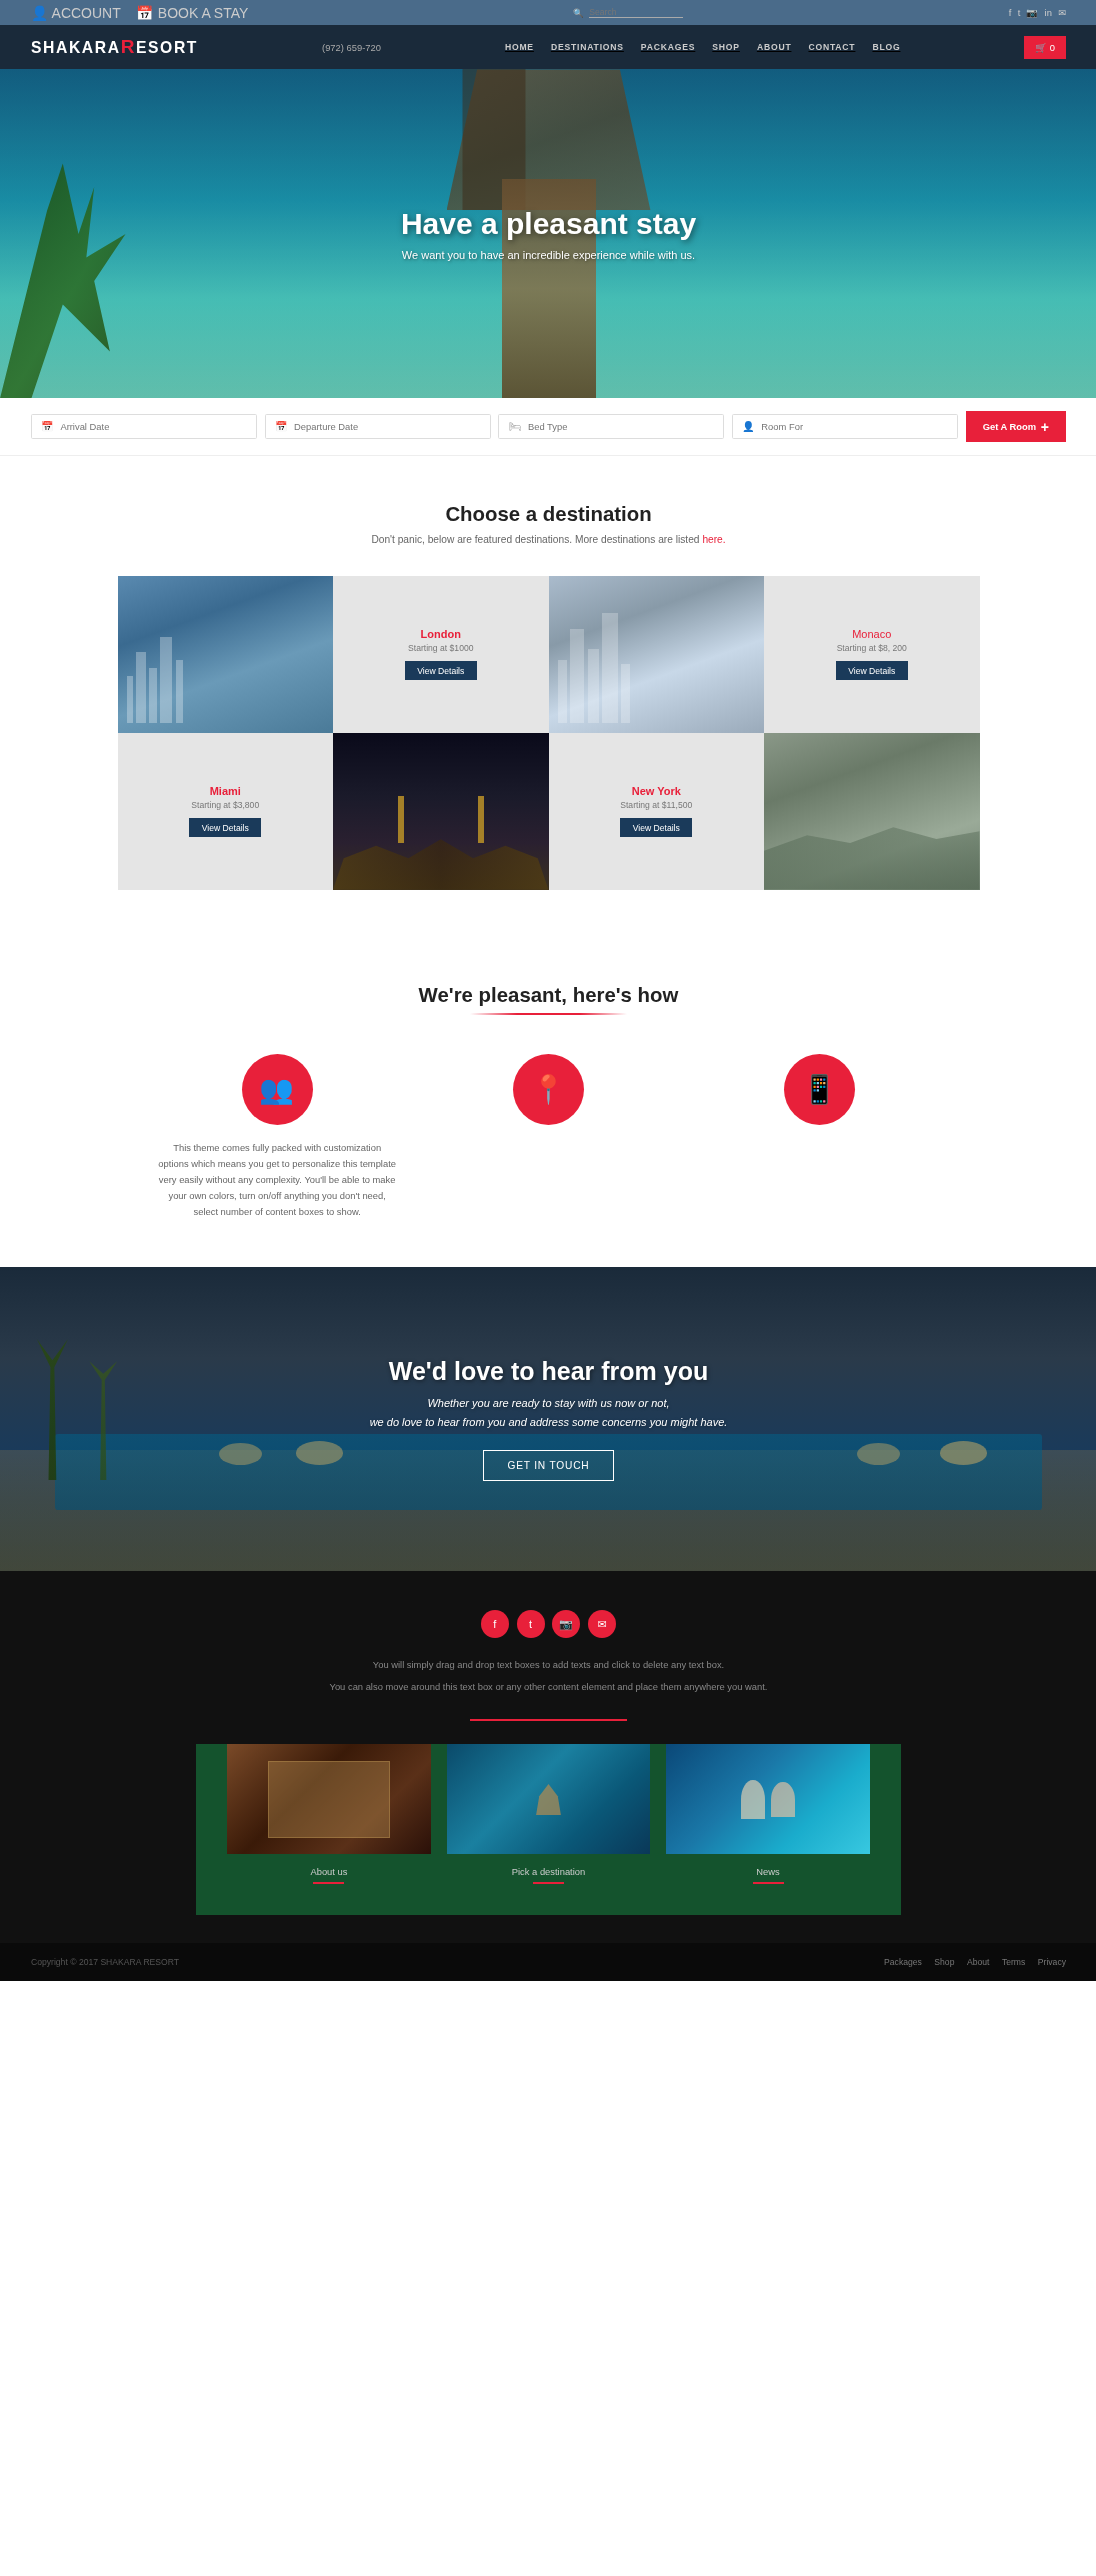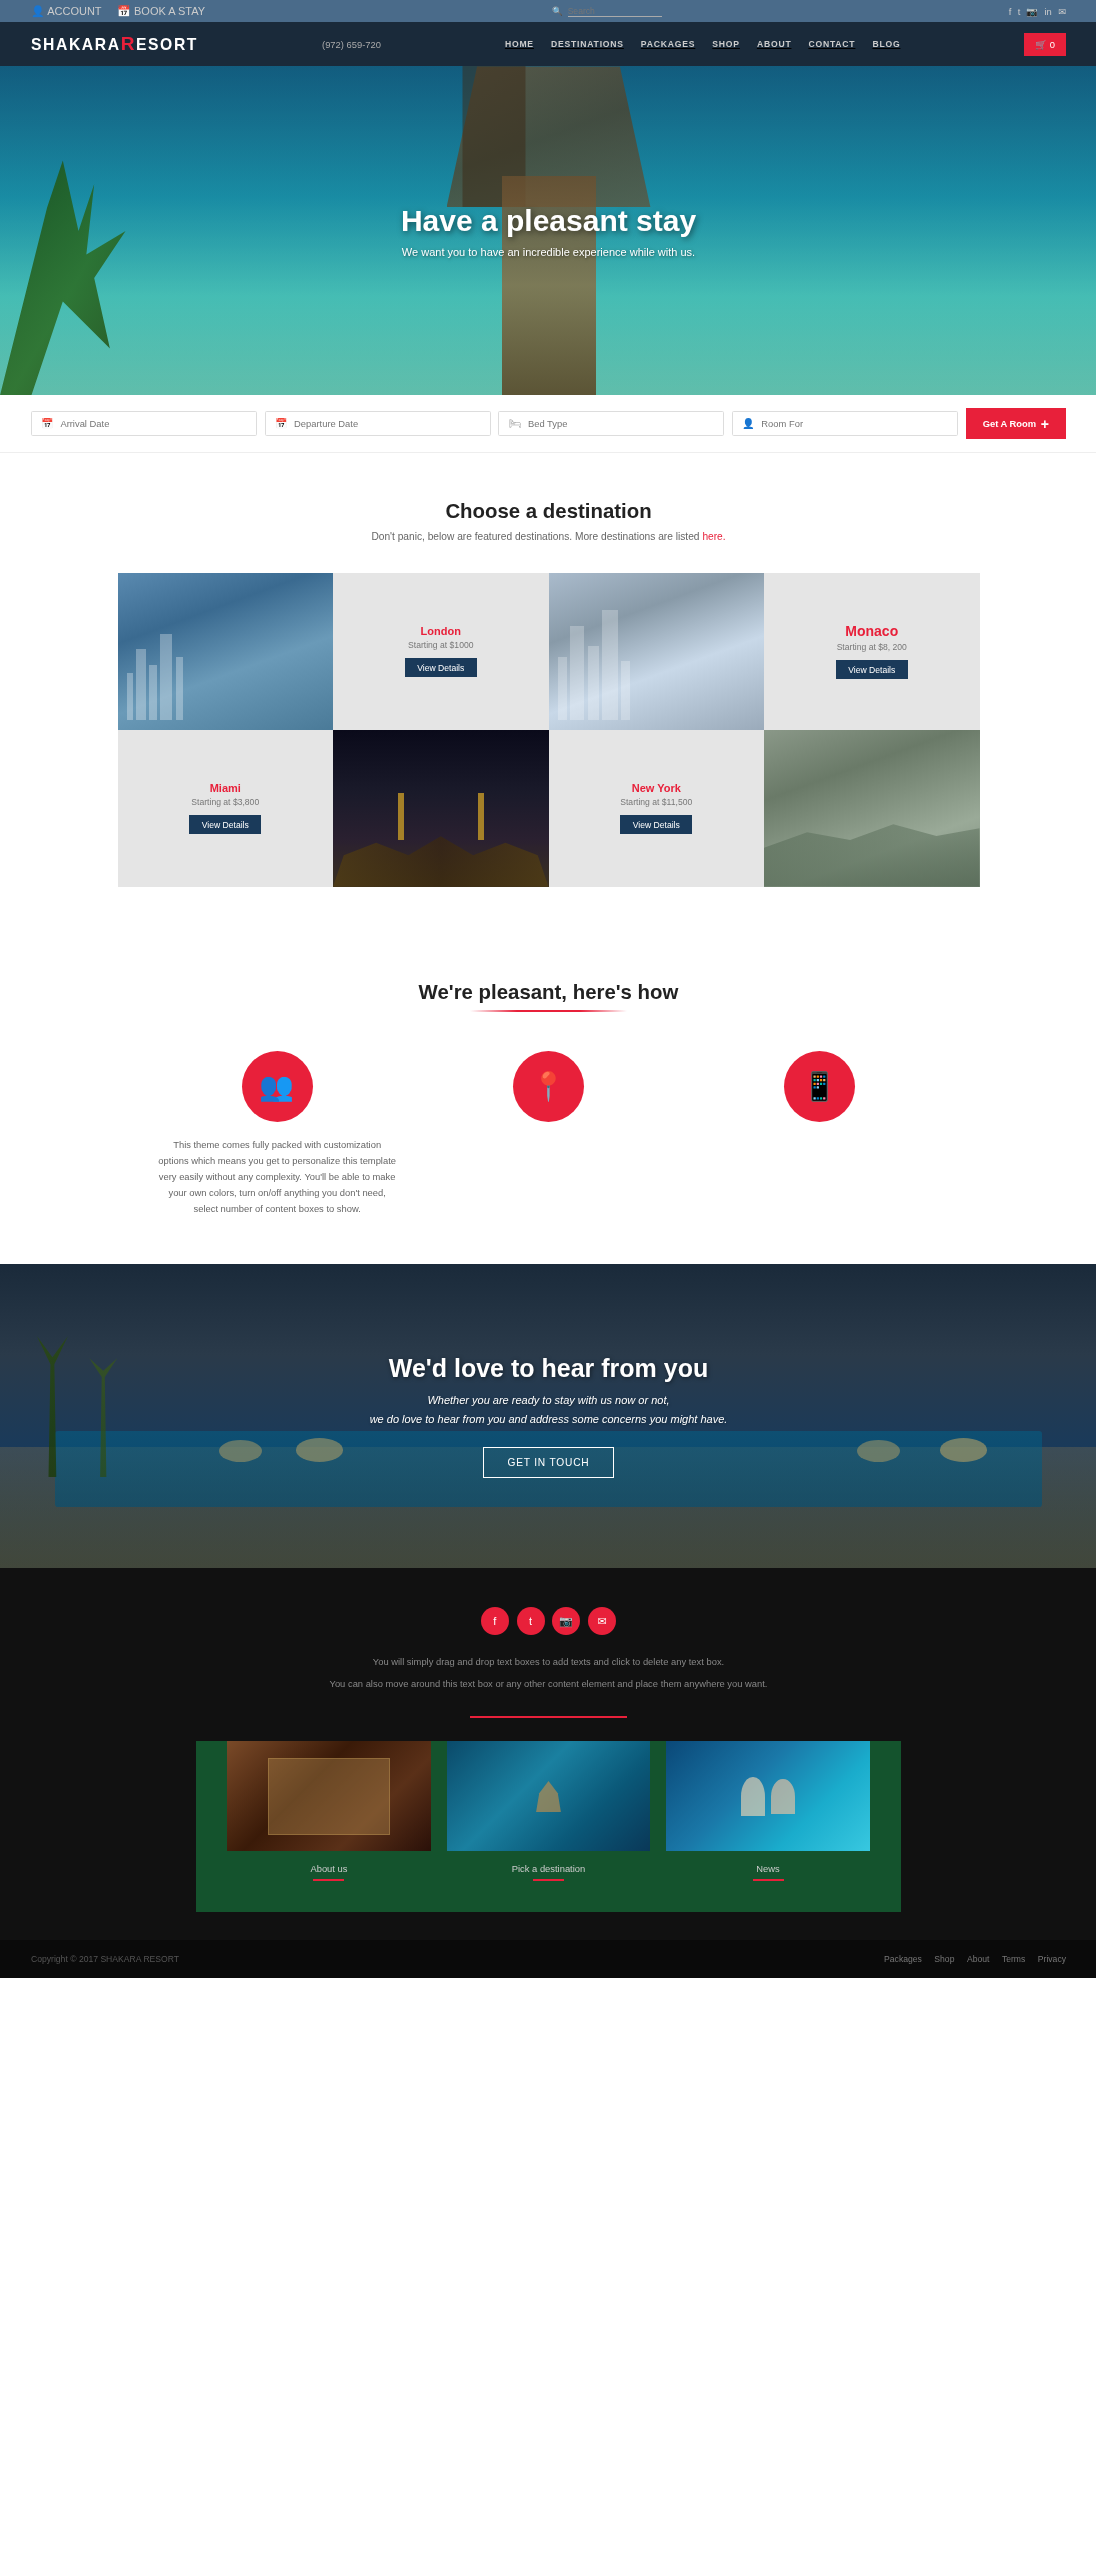--- a/index.html
+++ b/index.html
@@ -9,21 +9,21 @@
     .top-bar {
       background: #4a6b8a;
       display: flex;
       justify-content: space-between;
       align-items: center;
       padding: 4.7px 31px;
       font-size: 8.6px;
       color: #ccc;
     }
     .top-bar-left { display: flex; gap: 15.7px; align-items: center; }
-    .top-bar-left a { color: #ccc; text-decoration: none; font-size: 11px; }
+    .top-bar-left a { color: #ccc; text-decoration: none; font-size: 14px; }
     .top-bar-search { display: flex; align-items: center; gap: 4.7px; }
     .top-bar-search input { background: transparent; border: none; border-bottom: 0.8px solid #aaa; color: #ccc; outline: none; font-size: 8.6px; width: 94px; }
     .top-bar-social { display: flex; gap: 6.3px; align-items: center; }
     .top-bar-social span { color: #ccc; font-size: 9.4px; cursor: pointer; }
 
     
     .main-nav {
       background: #1a2a3a;
       display: flex;
       justify-content: space-between;
@@ -392,21 +392,21 @@
         <div style="position:relative;height:100%;display:flex;align-items:flex-end;padding:7.8px;">
           <div style="width:9.4px;height:63px;background:rgba(255,255,255,0.25);margin:1.6px;"></div>
           <div style="width:14px;height:94px;background:rgba(255,255,255,0.25);margin:1.6px;"></div>
           <div style="width:11px;height:74px;background:rgba(255,255,255,0.25);margin:1.6px;"></div>
           <div style="width:15.7px;height:110px;background:rgba(255,255,255,0.25);margin:1.6px;"></div>
           <div style="width:9.4px;height:59px;background:rgba(255,255,255,0.25);margin:1.6px;"></div>
         </div>
       </div>
 
       <div class="info-block">
-        <h3 style="font-size:14px;color:#e8203a;font-weight:bold;margin-bottom:3px;">Monaco</h3>
+        <h3 style="font-size:11px;color:#e8203a;font-weight:normal;margin-bottom:3px;">Monaco</h3>
         <p style="font-size:8.6px;color:#777;margin-bottom:7.8px;">Starting at $8, 200</p>
         <button class="dest-btn">View Details</button>
       </div>
     </div>
 
     <div style="display:grid;grid-template-columns:repeat(4,1fr);">
 
       <div class="info-block">
         <h3 style="font-size:11px;color:#e8203a;font-weight:bold;margin-bottom:3.1px;">Miami</h3>
         <p style="font-size:8.6px;color:#777;margin-bottom:7.8px;">Starting at $3,800</p>

